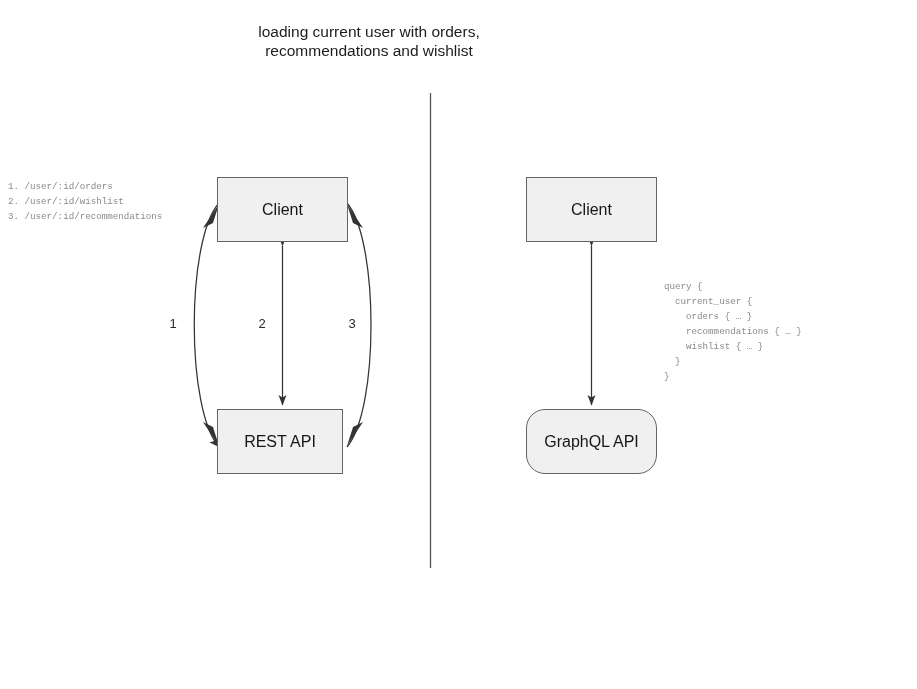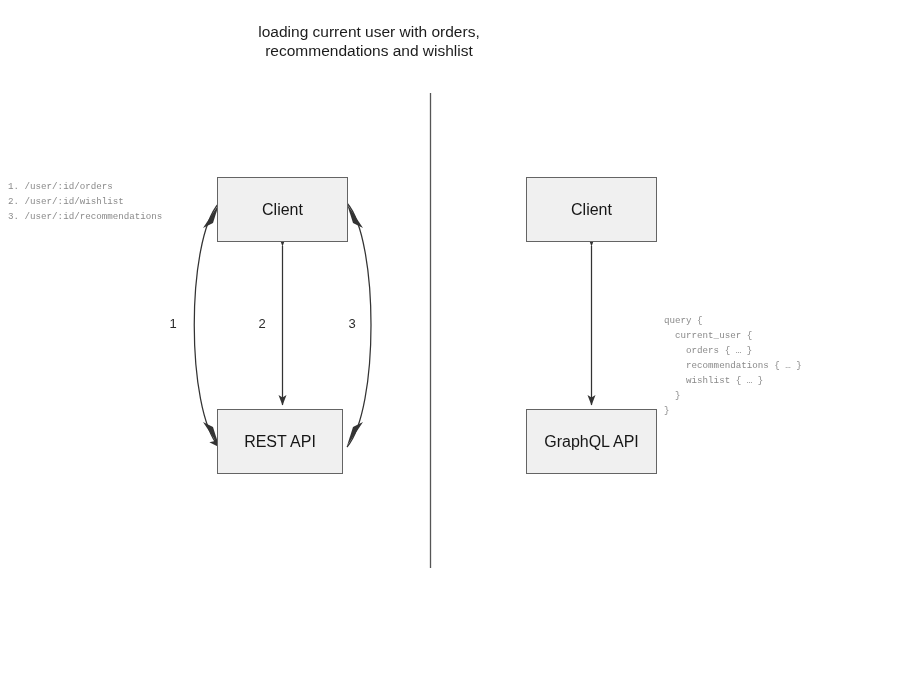--- a/index.html
+++ b/index.html
@@ -43,21 +43,21 @@
     align-items: center;
     justify-content: center;
     font-size: 16px;
     color: #161616;
     font-family: "Liberation Sans", sans-serif;
     text-align: center;
   }
   #box-rest-client  { left: 217px; top: 177px; width: 131px; height: 65px; }
   #box-rest-api     { left: 217px; top: 409px; width: 126px; height: 65px; }
   #box-gql-client   { left: 526px; top: 177px; width: 131px; height: 65px; }
-  #box-gql-api      { left: 526px; top: 409px; width: 131px; height: 65px; }
+  #box-gql-api      { left: 526px; top: 409px; width: 131px; height: 65px; border-radius: 19px; }
 
   .edge-label {
     position: absolute;
     font-size: 13px;
     color: #2b2b2b;
     font-family: "Liberation Sans", sans-serif;
     text-align: center;
   }
   #edge-label-1 { left: 160px; top: 316px; width: 26px; }
   #edge-label-2 { left: 249px; top: 316px; width: 26px; }
@@ -65,21 +65,21 @@
 
   .code-block {
     position: absolute;
     font-family: "Liberation Mono", "DejaVu Sans Mono", monospace;
     font-size: 9.2px;
     line-height: 15px;
     color: #8a8a8a;
     white-space: pre;
   }
   #rest-endpoints { left: 8px;   top: 179px; }
-  #gql-query      { left: 664px; top: 279px; margin-top: 34px; }
+  #gql-query      { left: 664px; top: 279px; }
 </style>
 </head>
 <body>
 
 <svg id="canvas" viewBox="0 0 917 689">
   <defs>
     <marker id="arrowhead" markerWidth="9" markerHeight="9" refX="8" refY="3.2" orient="auto" markerUnits="strokeWidth">
       <path d="M0,0 L8.4,3.2 L0,6.4 L1.9,3.2 z" fill="#333333"></path>
     </marker>
   </defs>

